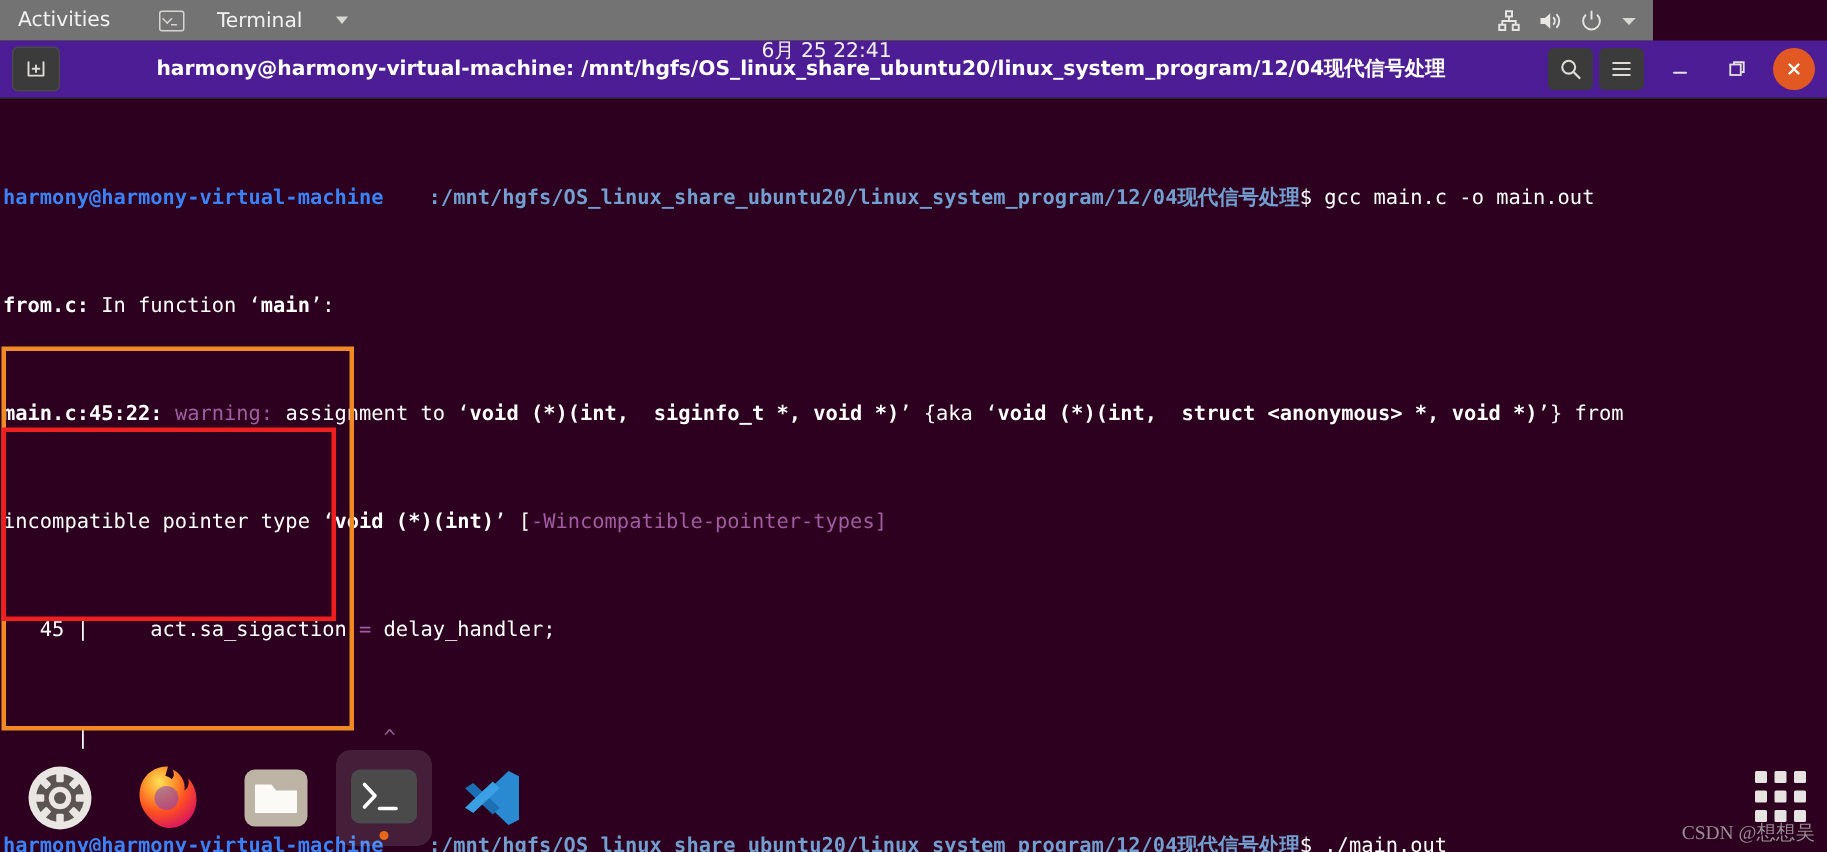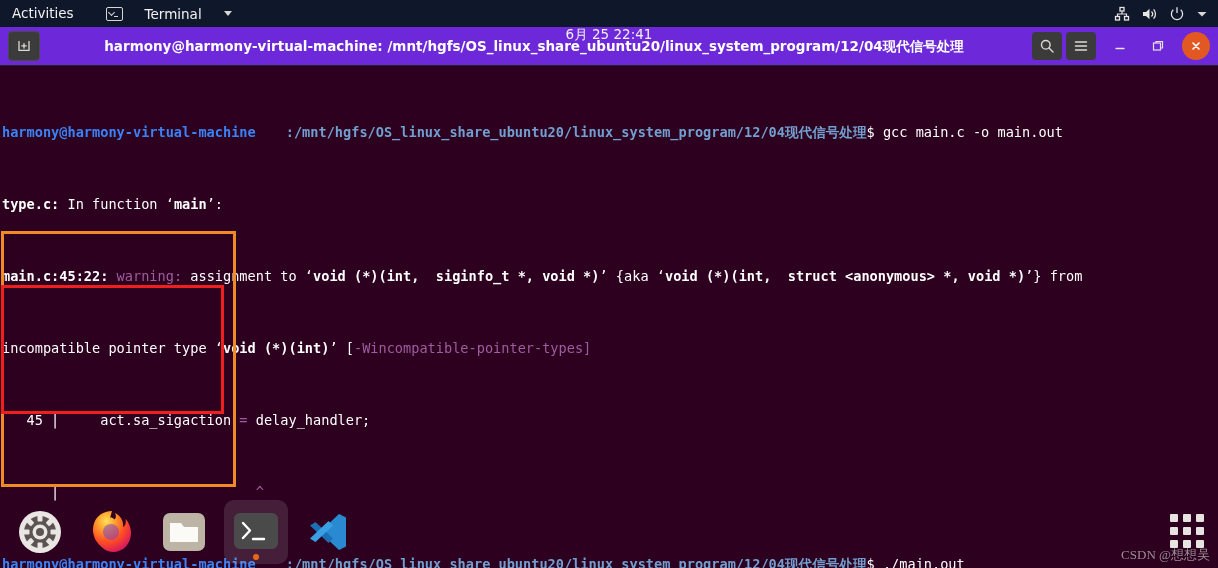--- a/index.html
+++ b/index.html
@@ -18,22 +18,22 @@
     position: relative;
     width: 1218px;
     height: 568px;
     background: #2c001e;
   }
 
   
   .topbar {
     position: absolute;
     left: 0; top: 0;
-    width: 1218px; height: 27px;
-    background: #0f172a;
+    width: 1102px; height: 27px;
+    background: #737373;
     display: flex;
     align-items: center;
     color: #e8e6e3;
     font-size: 13.5px;
     z-index: 30;
   }
   .topbar-left { display: flex; align-items: center; height: 27px; }
   .activities {
     padding: 0 10px 0 12px;
     line-height: 27px;
@@ -104,21 +104,21 @@
   
   .window {
     position: absolute;
     left: 0; top: 27px;
     width: 1218px;
     height: 541px;
   }
   .titlebar {
     position: relative;
     height: 38px;
-    background: #6d28d9;
+    background: #4c1d95;
     border-bottom: 1px solid #262626;
     display: flex;
     align-items: center;
   }
   .new-tab-btn {
     margin-left: 8px;
     width: 30px; height: 28px;
     background: #3b3b3b;
     border: 1px solid #4a4a4a;
     border-radius: 4px;
@@ -340,21 +340,21 @@
           </svg>
         </div>
       </div>
     </div>
 
     <div class="terminal">
       <div class="term-lines">
 
         <div class="ln"><span class="g">harmony@harmony-virtual-machine</span><span class="bb">:/mnt/hgfs/OS_linux_share_ubuntu20/linux_system_program/12/04现代信号处理</span><span class="w">$ </span><span class="w">gcc main.c -o main.out</span></div>
 
-        <div class="ln"><span class="bold">type.c:</span><span> In function ‘</span><span class="bold">main</span><span>’:</span></div>
+        <div class="ln"><span class="bold">from.c:</span><span> In function ‘</span><span class="bold">main</span><span>’:</span></div>
 
         <div class="ln"><span class="bold">main.c:45:22:</span><span class="m"> warning:</span><span> assignment to ‘</span><span class="bold">void (*)(int,  siginfo_t *, void *)</span><span>’ {aka ‘</span><span class="bold">void (*)(int,  struct &lt;anonymous&gt; *, void *)</span><span>’} from</span></div>
 
         <div class="ln"><span>incompatible pointer type ‘</span><span class="bold">void (*)(int)</span><span>’ [</span><span class="m">-Wincompatible-pointer-types</span><span class="m">]</span></div>
 
         <div class="ln"><span>   45 |</span><span>     act.sa_sigaction </span><span class="m">=</span><span> delay_handler;</span></div>
 
         <div class="ln"><span>      |</span><span class="m">                        ^</span></div>
 
         <div class="ln"><span class="g">harmony@harmony-virtual-machine</span><span class="bb">:/mnt/hgfs/OS_linux_share_ubuntu20/linux_system_program/12/04现代信号处理</span><span class="w">$ </span><span class="w">./main.out</span></div>

